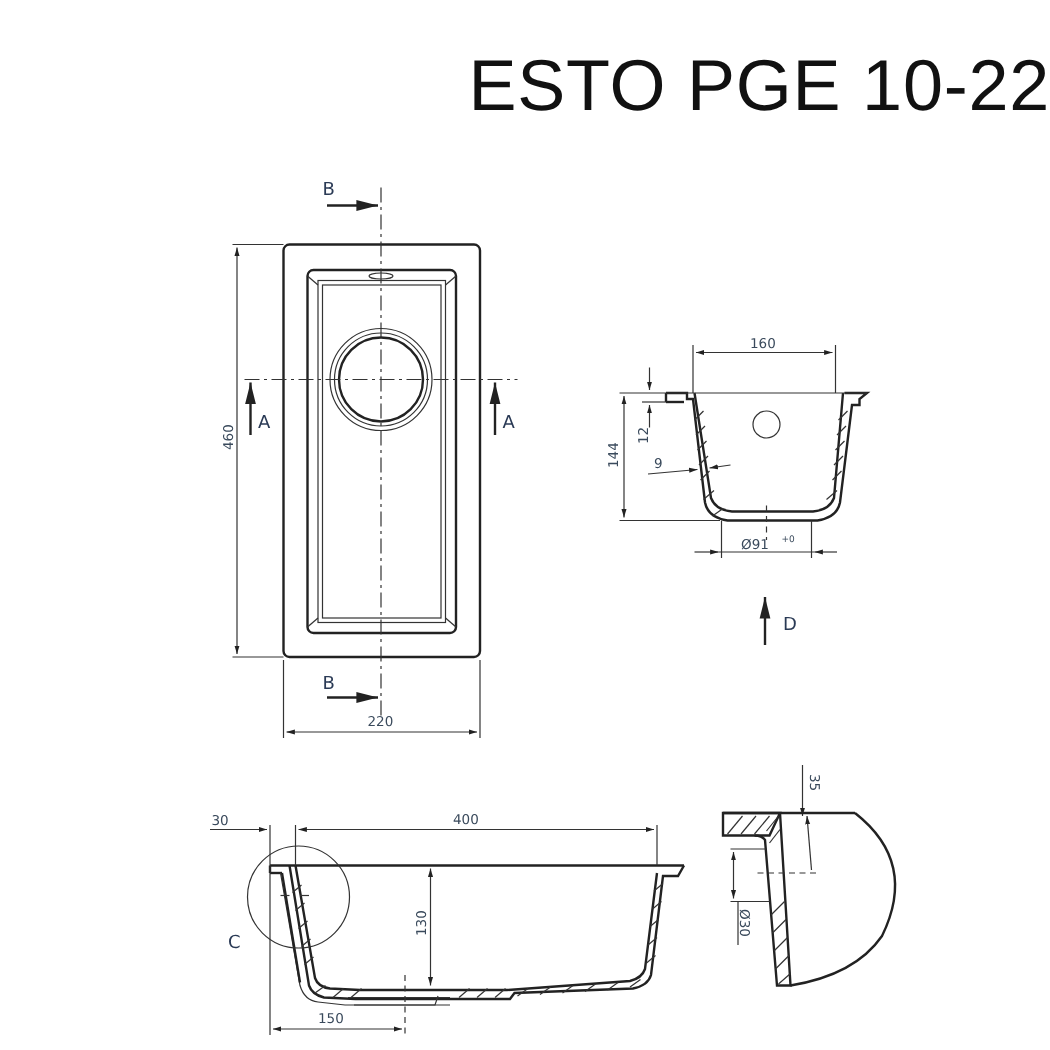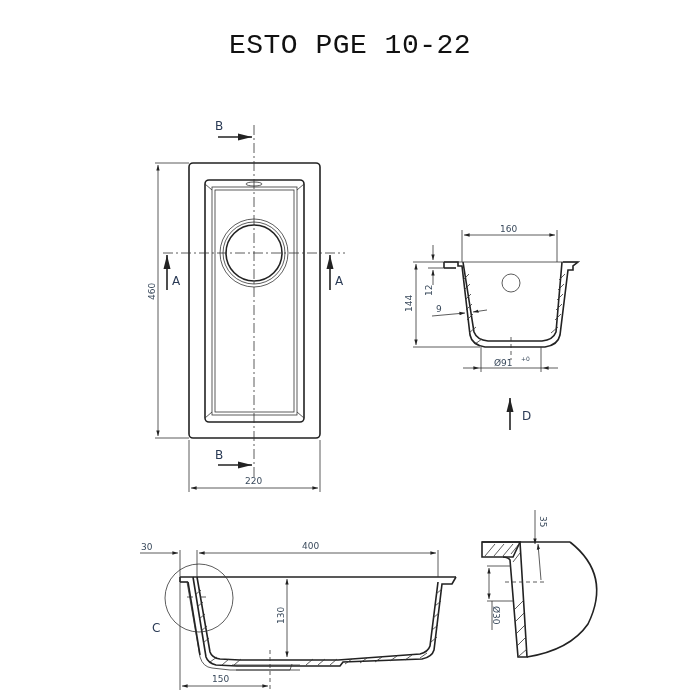--- a/index.html
+++ b/index.html
@@ -1,19 +1,19 @@
 <!DOCTYPE html>
 <html><head>
   <meta charset="utf-8">
   <style>
     html, body { margin: 0; padding: 0; background: #ffffff; }
     body { width: 700px; height: 700px; position: relative; overflow: hidden; font-family: "DejaVu Sans", sans-serif; }
     .title {
-      position: absolute; left: 0; top: 30px; width: 700px; text-align: center;
-      font-family: Liberation Mono, monospace; font-size: 28px; color: #111111; letter-spacing: 0.5px;
+      position: absolute; left: 0; top: 30px; width: 700px; text-align: right;
+      font-family: Liberation Sans, sans-serif; font-size: 48px; color: #111111; letter-spacing: 0.5px;
     }
     svg.drawing { position: absolute; left: 0; top: 0; }
     .ln { stroke: #222; fill: none; stroke-width: 1.6; }
     .thin { stroke: #333; fill: none; stroke-width: 0.8; }
     .dim { stroke: #333; fill: none; stroke-width: 0.8; }
     .center { stroke: #333; fill: none; stroke-width: 0.8; stroke-dasharray: 10 3 2 3; }
     .hidden { stroke: #333; fill: none; stroke-width: 0.8; stroke-dasharray: 4 3; }
     .hatch { stroke: #333; stroke-width: 0.8; }
     .dimtxt { font-family: "DejaVu Sans", sans-serif; font-size: 9px; fill: #3a4a5c; }
     .lbl { font-family: "DejaVu Sans", sans-serif; font-size: 12px; fill: #2a3a55; }

